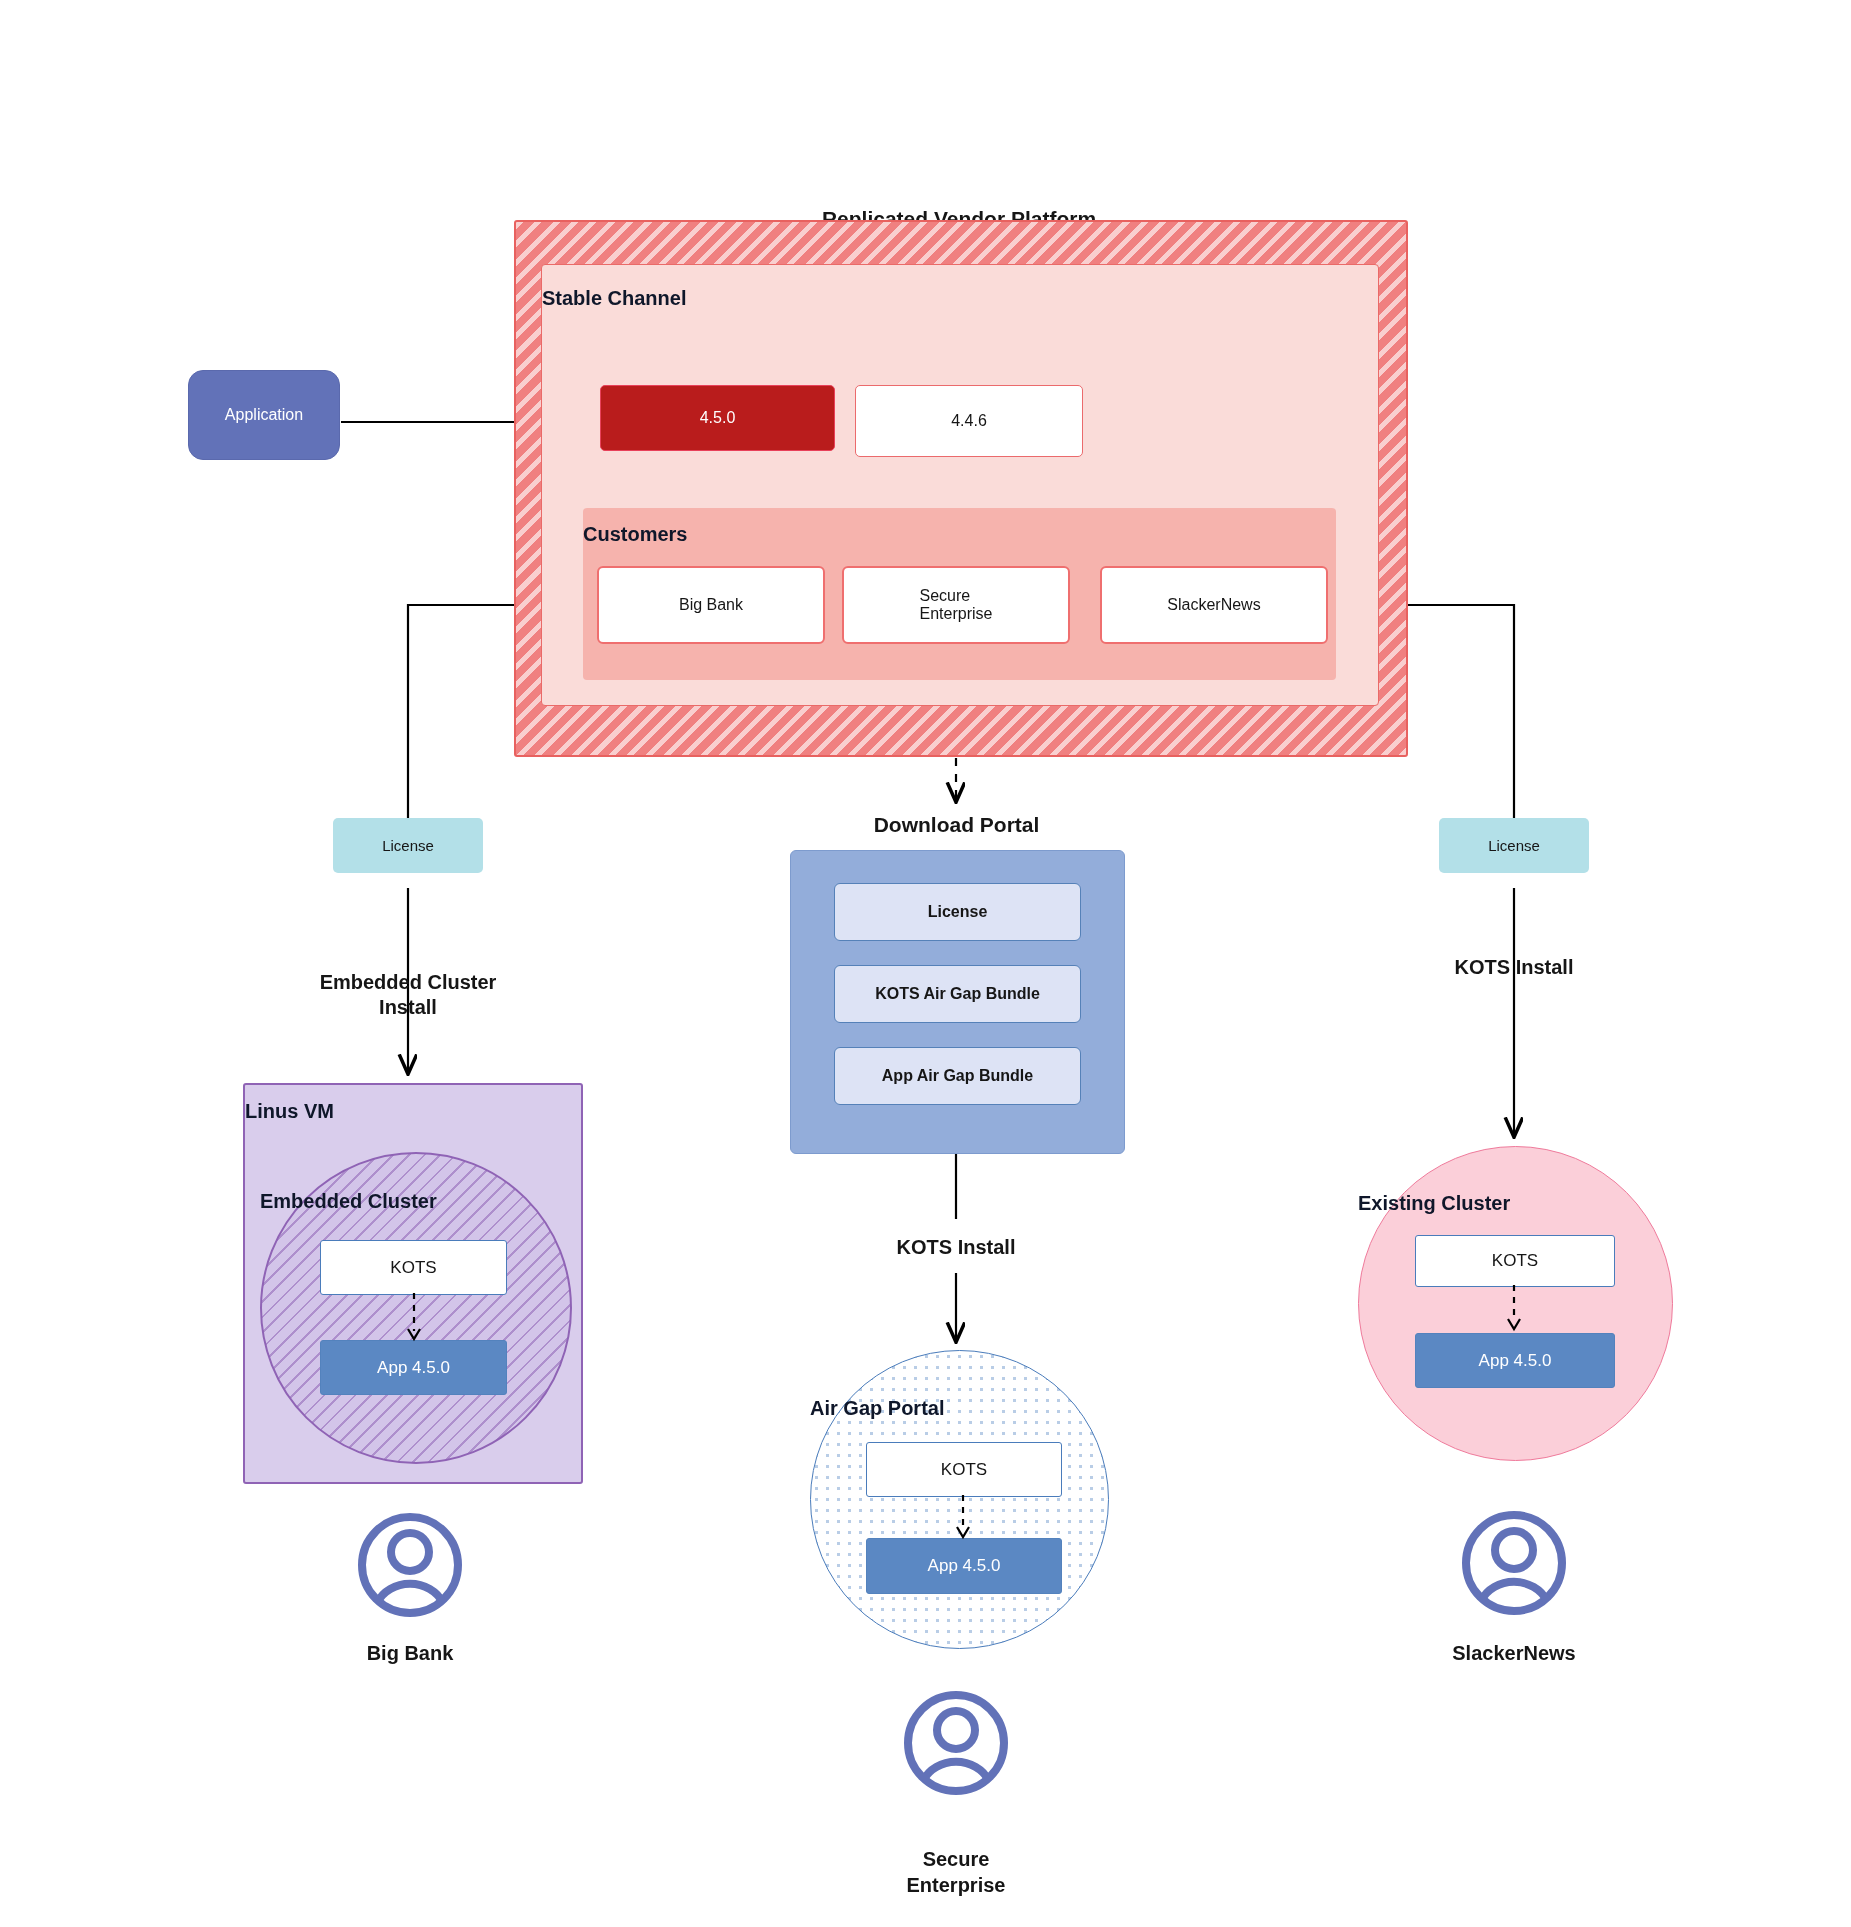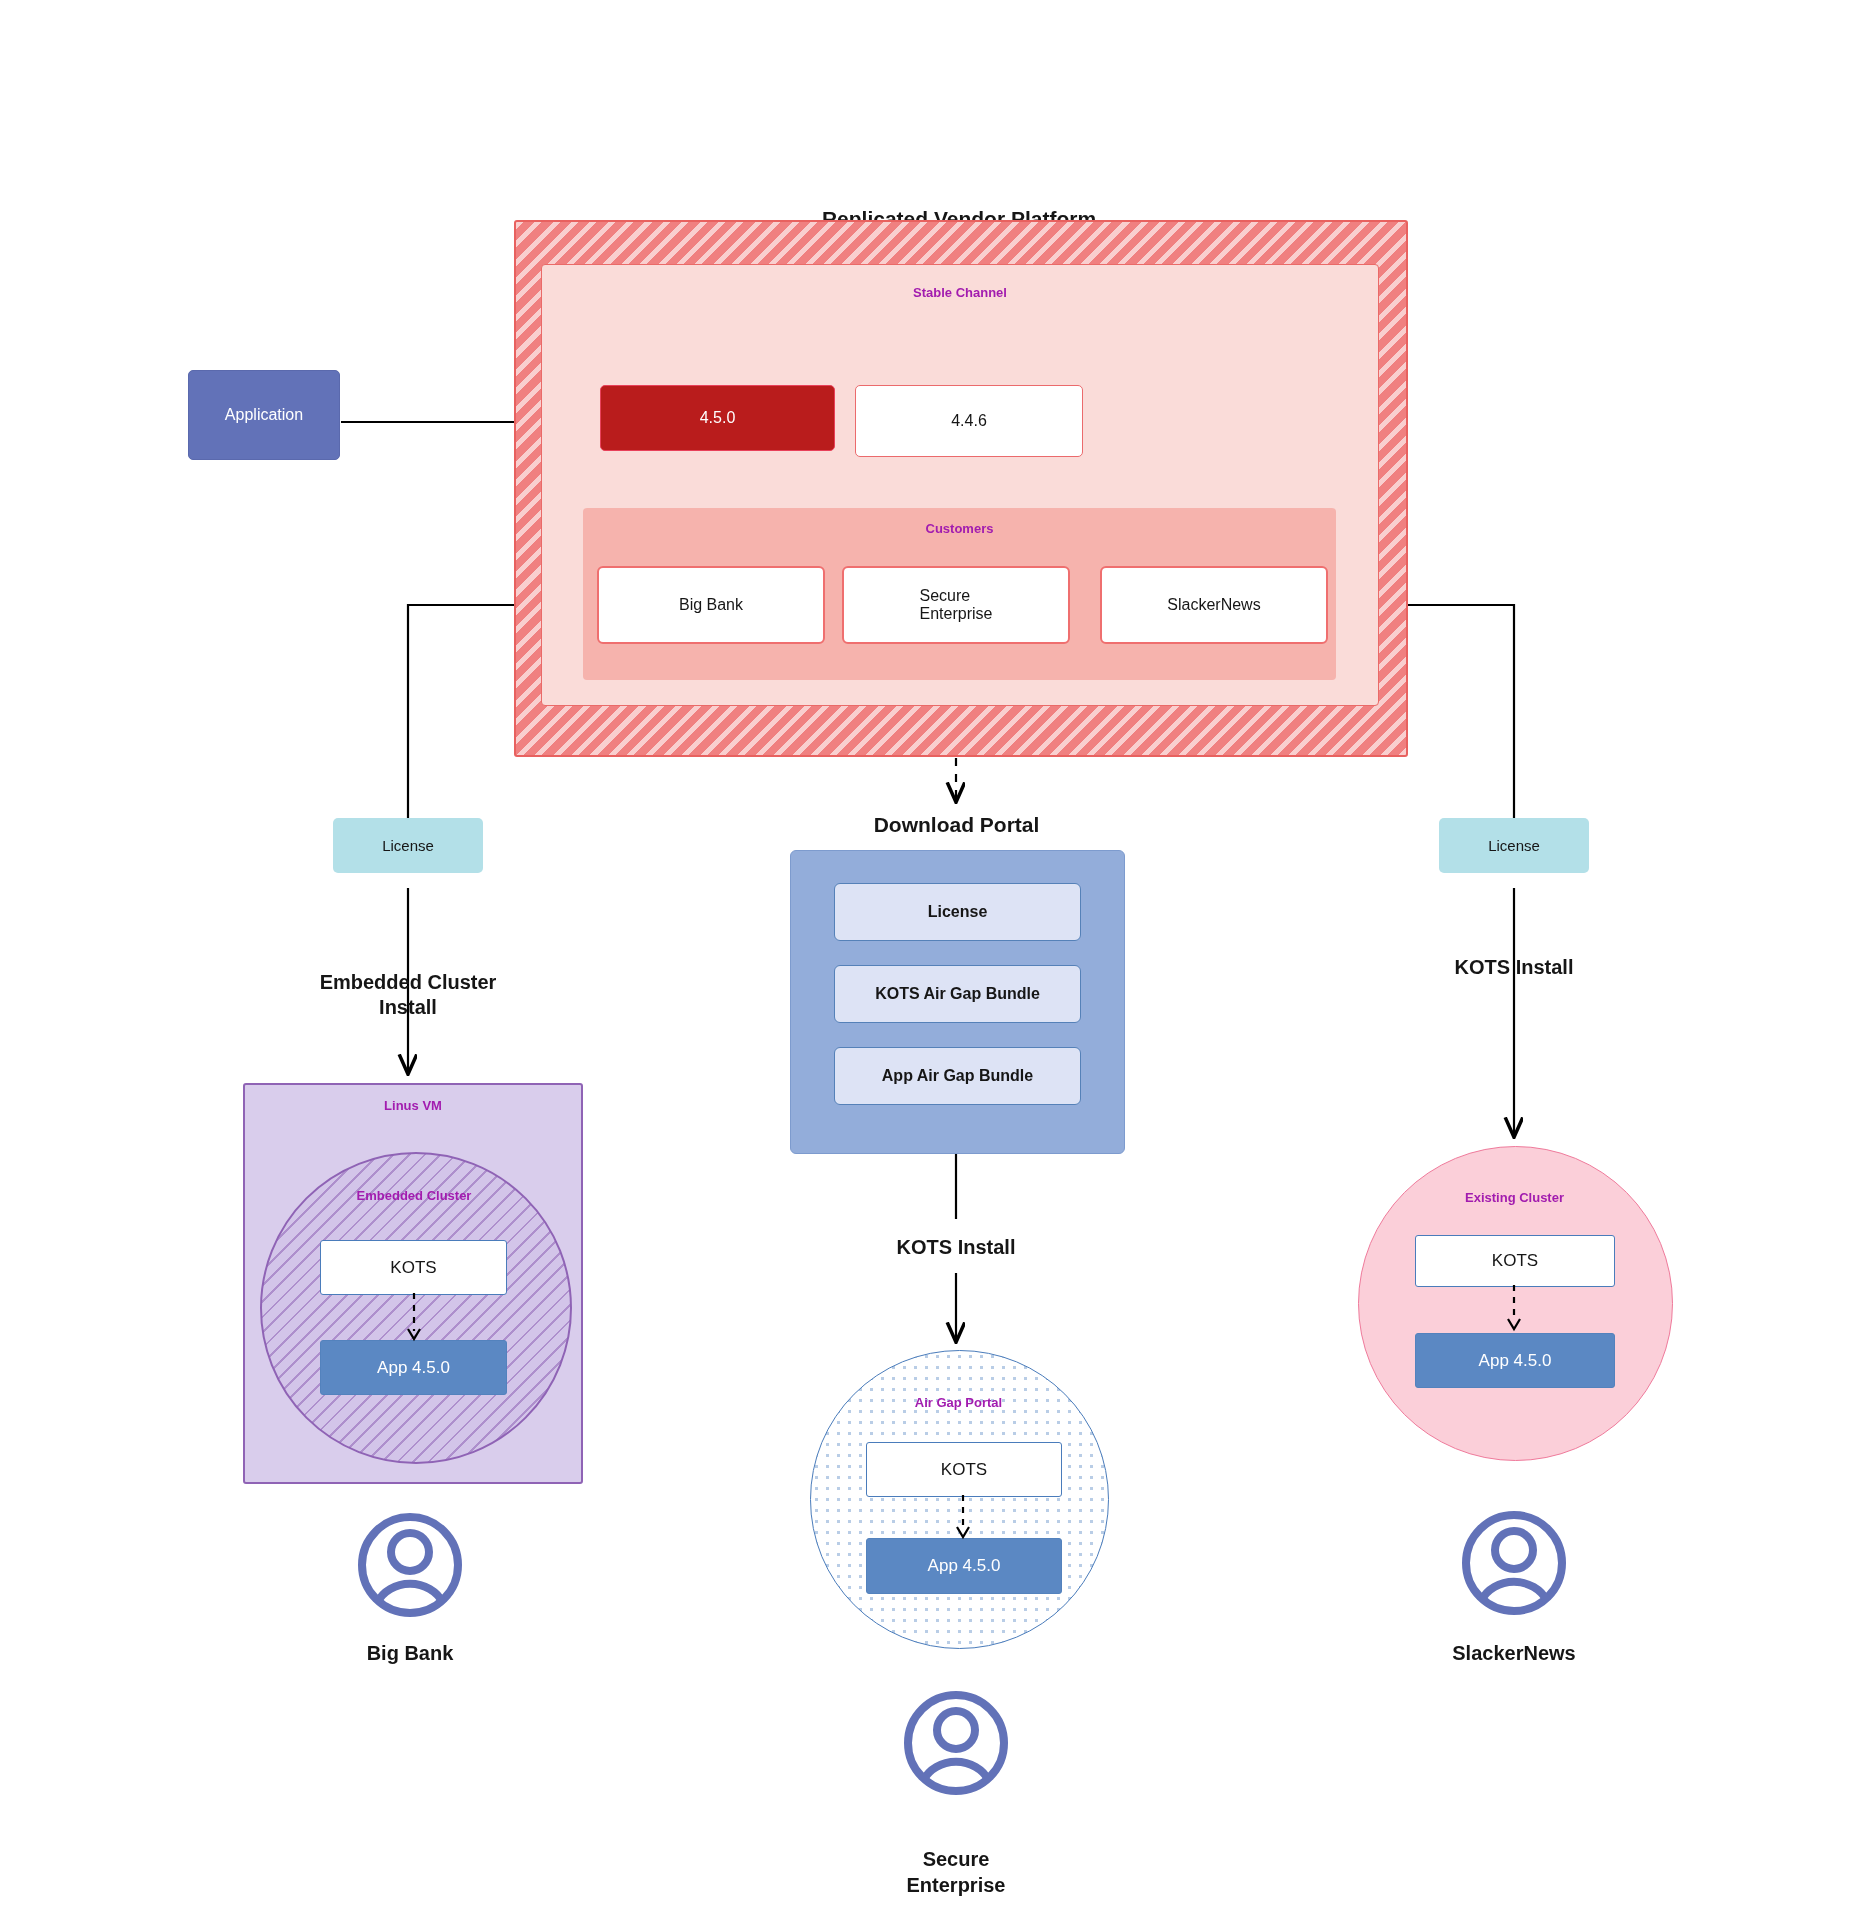--- a/index.html
+++ b/index.html
@@ -22,24 +22,24 @@
 
   
   .title-lg {
     font-size: 21px;
     font-weight: 700;
     text-align: center;
     color: #161616;
     line-height: 1.25;
   }
   .title-sm {
-    font-size: 13px;
+    font-size: 20px;
     font-weight: 600;
-    text-align: center;
-    color: #a21caf;
+    text-align: left;
+    color: #0f172a;
     line-height: 1.3;
   }
   .edge-label {
     font-size: 20px;
     font-weight: 700;
     text-align: center;
     color: #161616;
     line-height: 1.25;
   }
   .person-label {
@@ -117,21 +117,21 @@
     color: #161616;
     box-sizing: border-box;
   }
 
   
   #application-node {
     left: 188px; top: 370px;
     width: 152px; height: 90px;
     background: #6272b8;
     border: 1px solid #5a69ad;
-    border-radius: 5px;
+    border-radius: 15px;
     color: #ffffff;
     font-size: 16px;
   }
 
   
   .license-chip {
     background: #b3e0e8;
     border-radius: 5px;
     font-size: 15px;
     color: #161616;

